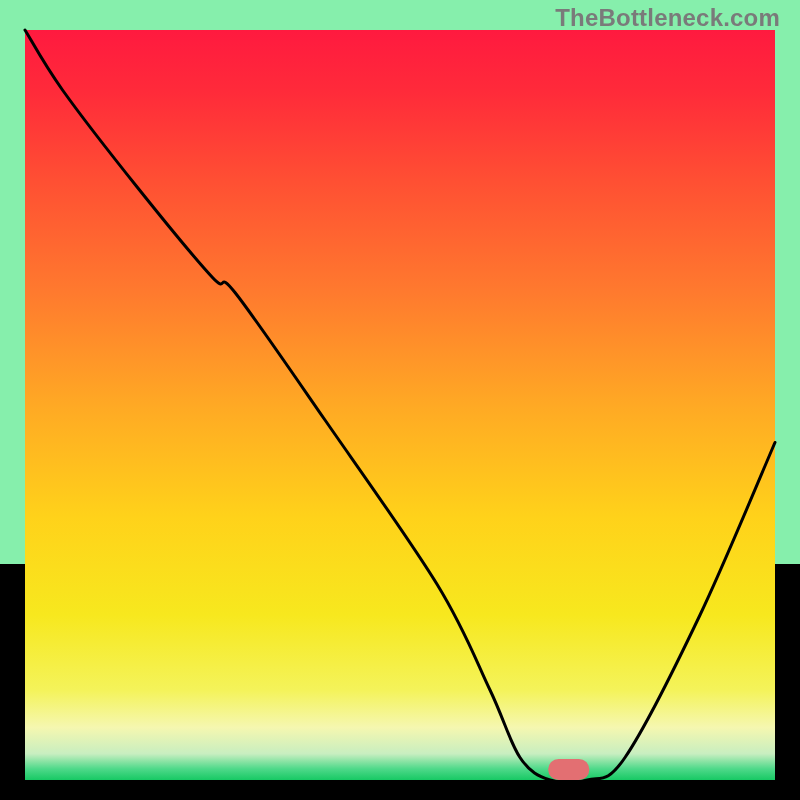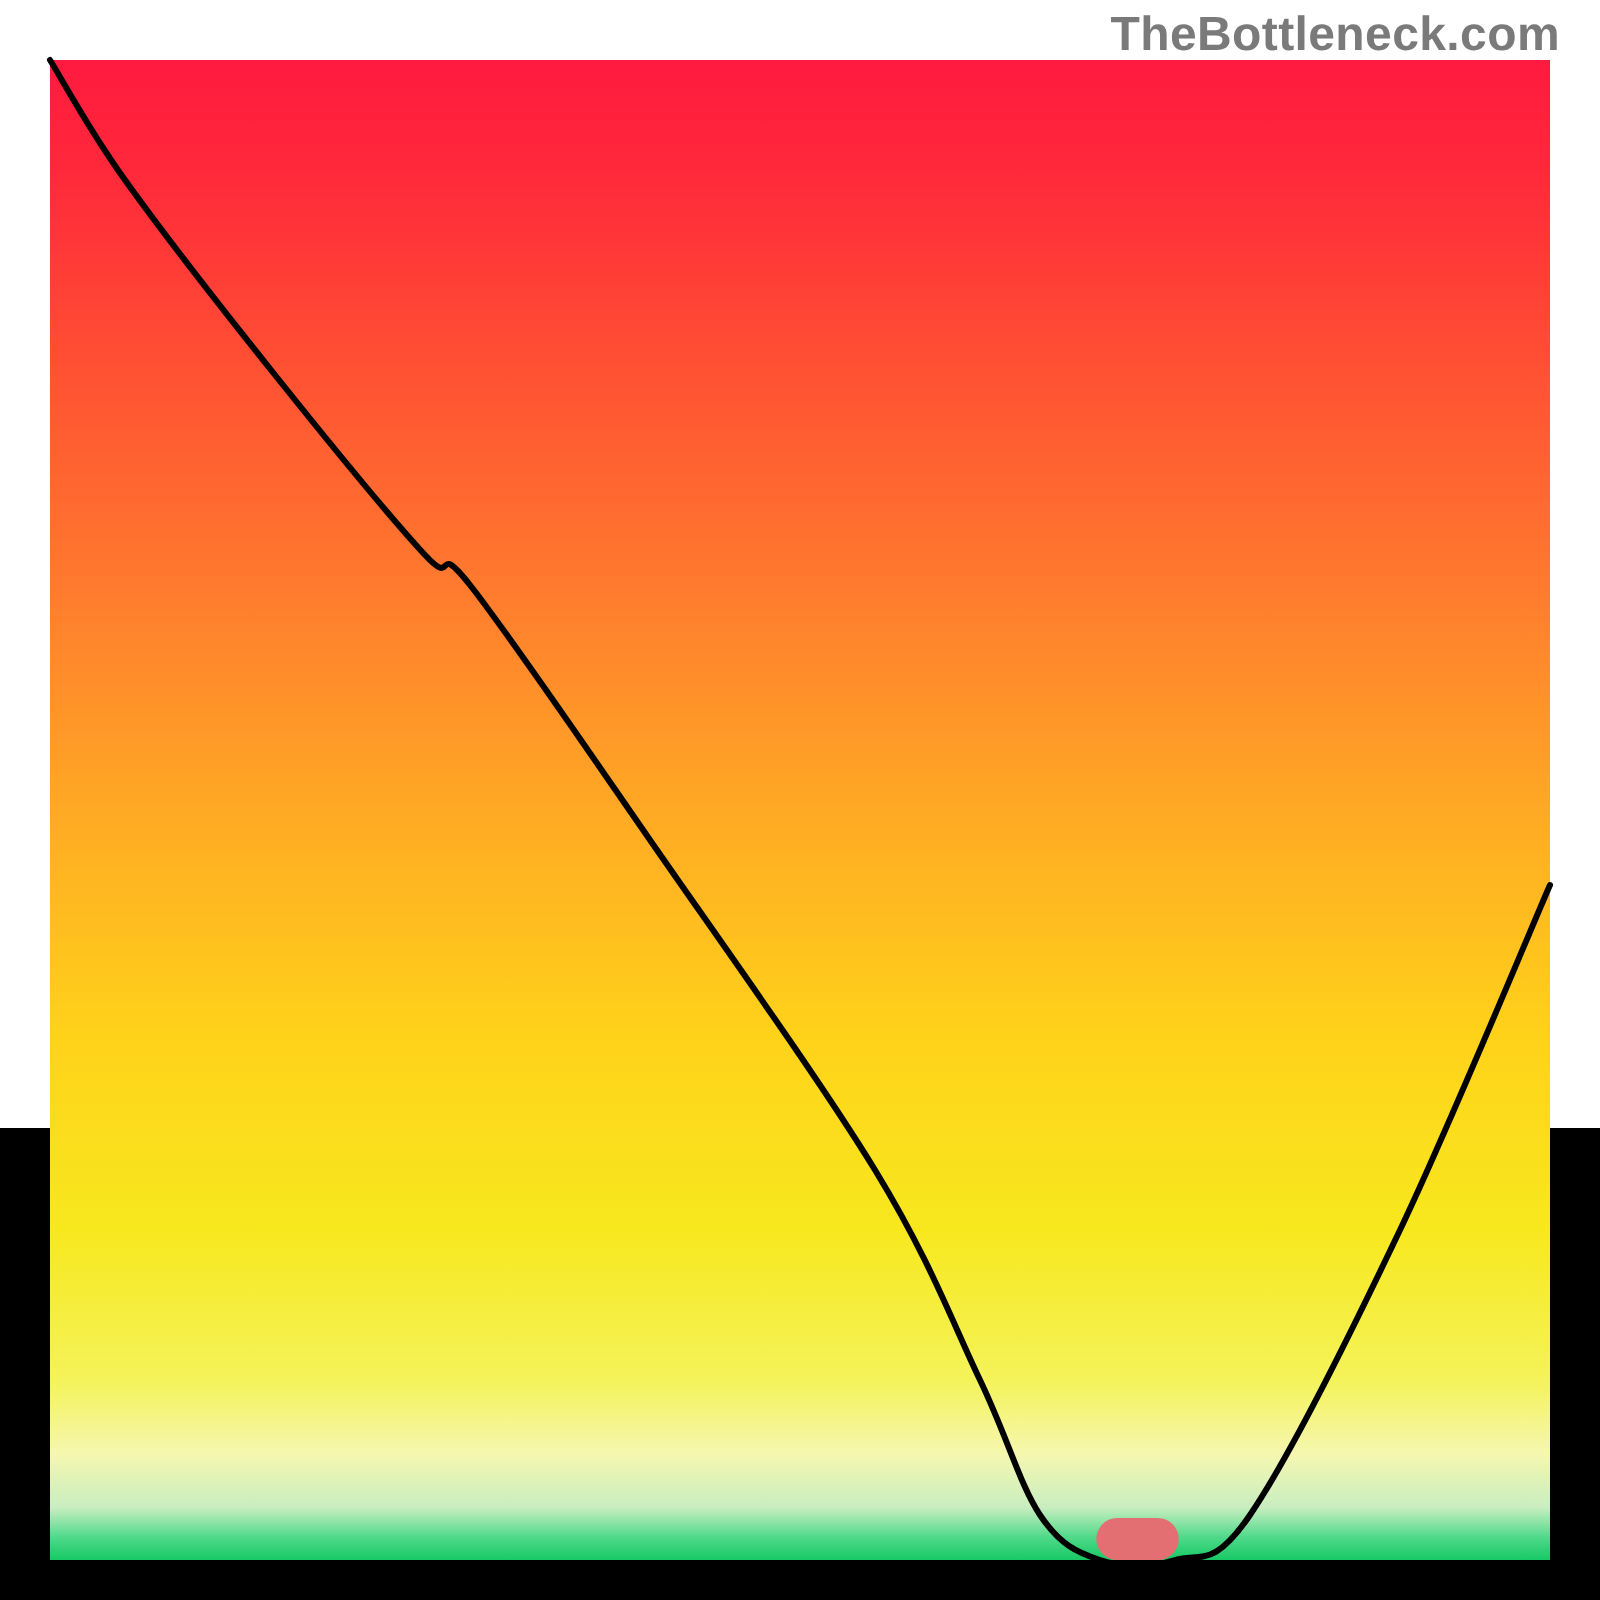--- a/index.html
+++ b/index.html
@@ -8,21 +8,21 @@
     width: 800px;
     height: 800px;
     background: #000;
     overflow: hidden;
     font-family: Arial, Helvetica, sans-serif;
   }
   .frame {
     position: relative;
     width: 800px;
     height: 564px;
-    background: #ffffff;
+    background: #86efac;
   }
   .watermark {
     position: absolute;
     top: 4px;
     right: 20px;
     font-size: 24px;
     font-weight: 700;
     color: #7a7a7a;
     letter-spacing: 0.2px;
     user-select: none;

